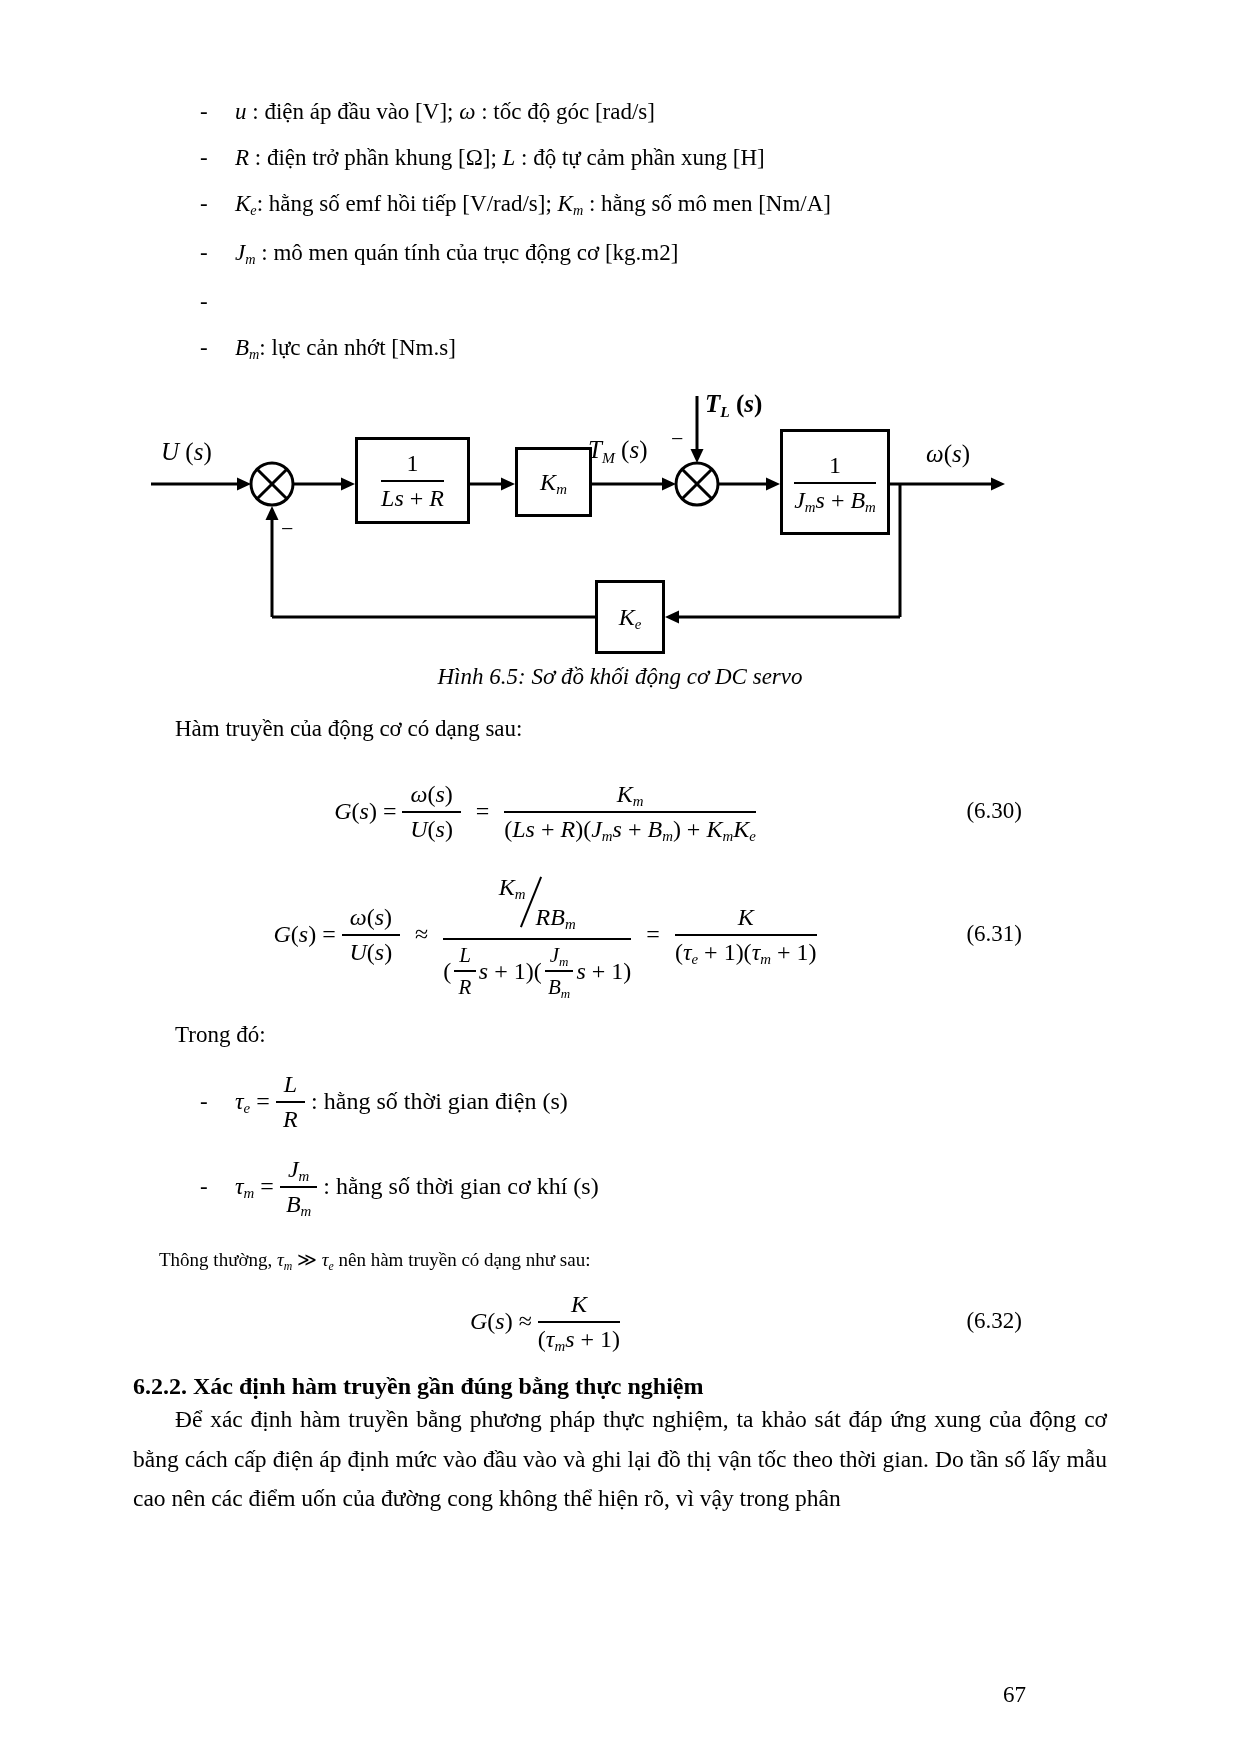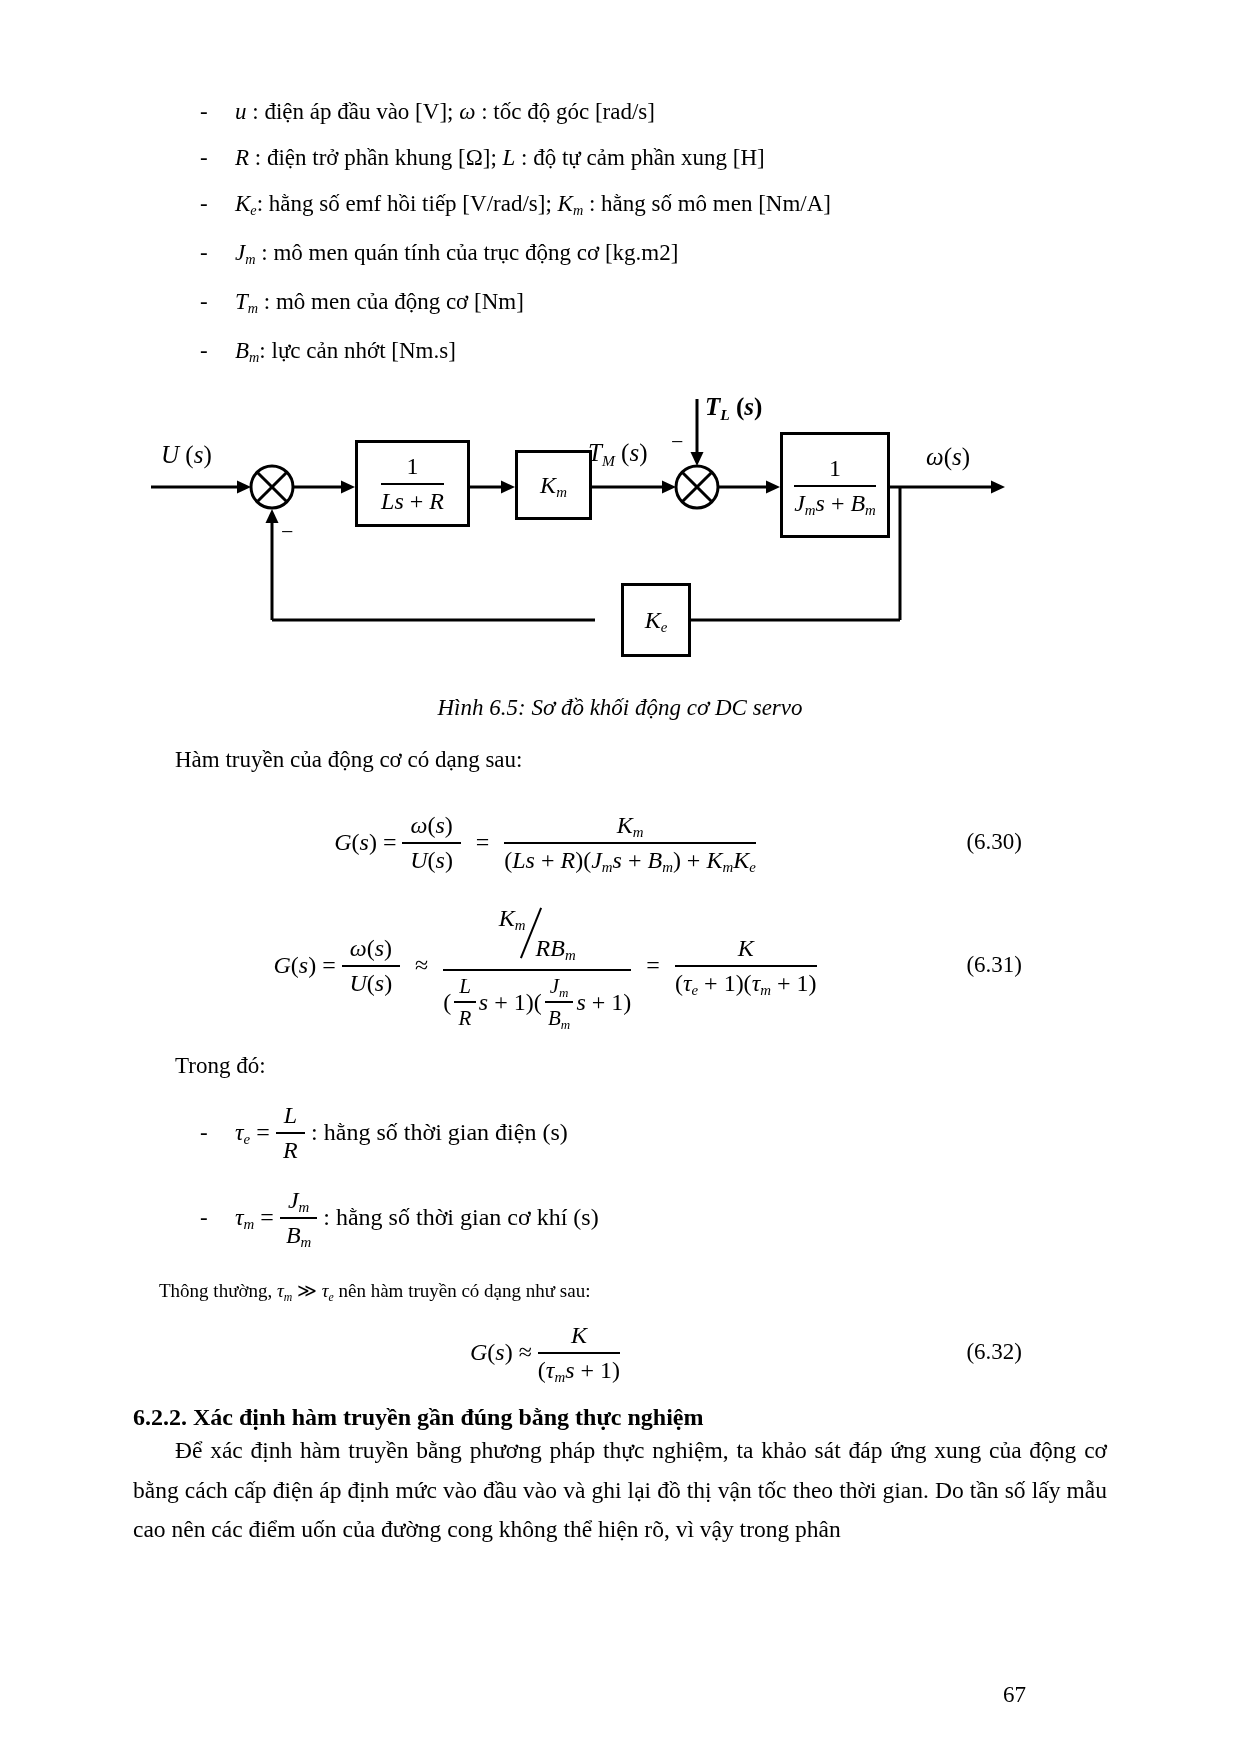--- a/index.html
+++ b/index.html
@@ -44,21 +44,21 @@
   .sk-dn { transform:translateY(15px); }
   .sk-slash { width:2px; height:54px; background:#000; transform:rotate(22deg); margin:0 4px; }
 
   
   .eqrow { position:relative; display:flex; align-items:center; justify-content:center;
            font-size:24px; width:100%; }
   .eqbody { display:inline-flex; align-items:center; transform:translateX(-72px); }
   .eqnum { position:absolute; right:85px; font-size:23px; }
   .op { margin:0 9px; }
 
-  .caption { text-align:center; font-style:italic; font-size:23px; margin-top:32px; }
+  .caption { text-align:center; font-style:italic; font-size:23px; margin-top:4px; }
   .lead-text { font-size:23px; margin-top:26px; margin-left:42px; }
   .eq30-row { margin-top:26px; min-height:86px; }
   .eq31-row { margin-top:14px; min-height:128px; }
   .trongdo { font-size:23px; margin-top:22px; margin-left:42px; }
   .taurow { display:flex; align-items:center; font-size:24px; margin-top:22px; }
   .taurow .dash { margin-left:67px; width:35px; flex:none; font-size:23px; }
   .thong { font-size:19px; margin-top:30px; margin-left:26px; }
   .eq32-row { margin-top:12px; min-height:76px; }
   .heading { font-size:24px; font-weight:bold; margin-top:14px; }
   .para { font-size:23.5px; line-height:39.5px; text-align:justify;
@@ -82,21 +82,20 @@
     <li>
       <span class="dash">-</span>
       <span><span class="it">K</span><sub class="it">e</sub><span>: hằng số emf hồi tiếp [V/rad/s]; </span><span class="it">K</span><sub class="it">m</sub><span> : hằng số mô men [Nm/A]</span></span>
     </li>
     <li>
       <span class="dash">-</span>
       <span><span class="it">J</span><sub class="it">m</sub><span> : mô men quán tính của trục động cơ [kg.m2]</span></span>
     </li>
     <li>
       <span class="dash">-</span>
-      <span><span class="it">T</span><sub class="it">m</sub><span> : mô men của động cơ [Nm]</span></span>
     </li>
     <li>
       <span class="dash">-</span>
       <span><span class="it">B</span><sub class="it">m</sub><span>: lực cản nhớt [Nm.s]</span></span>
     </li>
   </ul>
 
   <div class="diagram">
     <svg class="dsvg" width="974" height="270" viewBox="0 0 974 270">
 
@@ -157,21 +156,21 @@
 
     <div class="dblock" style="left:647px; top:39px; width:110px; height:106px;">
       <span class="frac">
         <span class="fnum"><span>1</span></span>
         <span class="fden"><span class="it">J</span><sub class="it">m</sub><span class="it">s</span><span> + </span><span class="it">B</span><sub class="it">m</sub></span>
       </span>
     </div>
 
     <div class="dlabel" style="left:793px; top:50px;"><span class="it">ω</span><span>(</span><span class="it">s</span><span>)</span></div>
 
-    <div class="dblock" style="left:488px; top:190px; width:70px; height:74px;">
+    <div class="dblock" style="left:462px; top:190px; width:70px; height:74px;">
       <span><span class="it">K</span><sub class="it">e</sub></span>
     </div>
 
     <div class="dminus" style="left:148px; top:126px;">−</div>
   </div>
 
   <div class="caption">Hình 6.5: Sơ đồ khối động cơ DC servo</div>
 
   <p class="lead-text">Hàm truyền của động cơ có dạng sau:</p>
 

